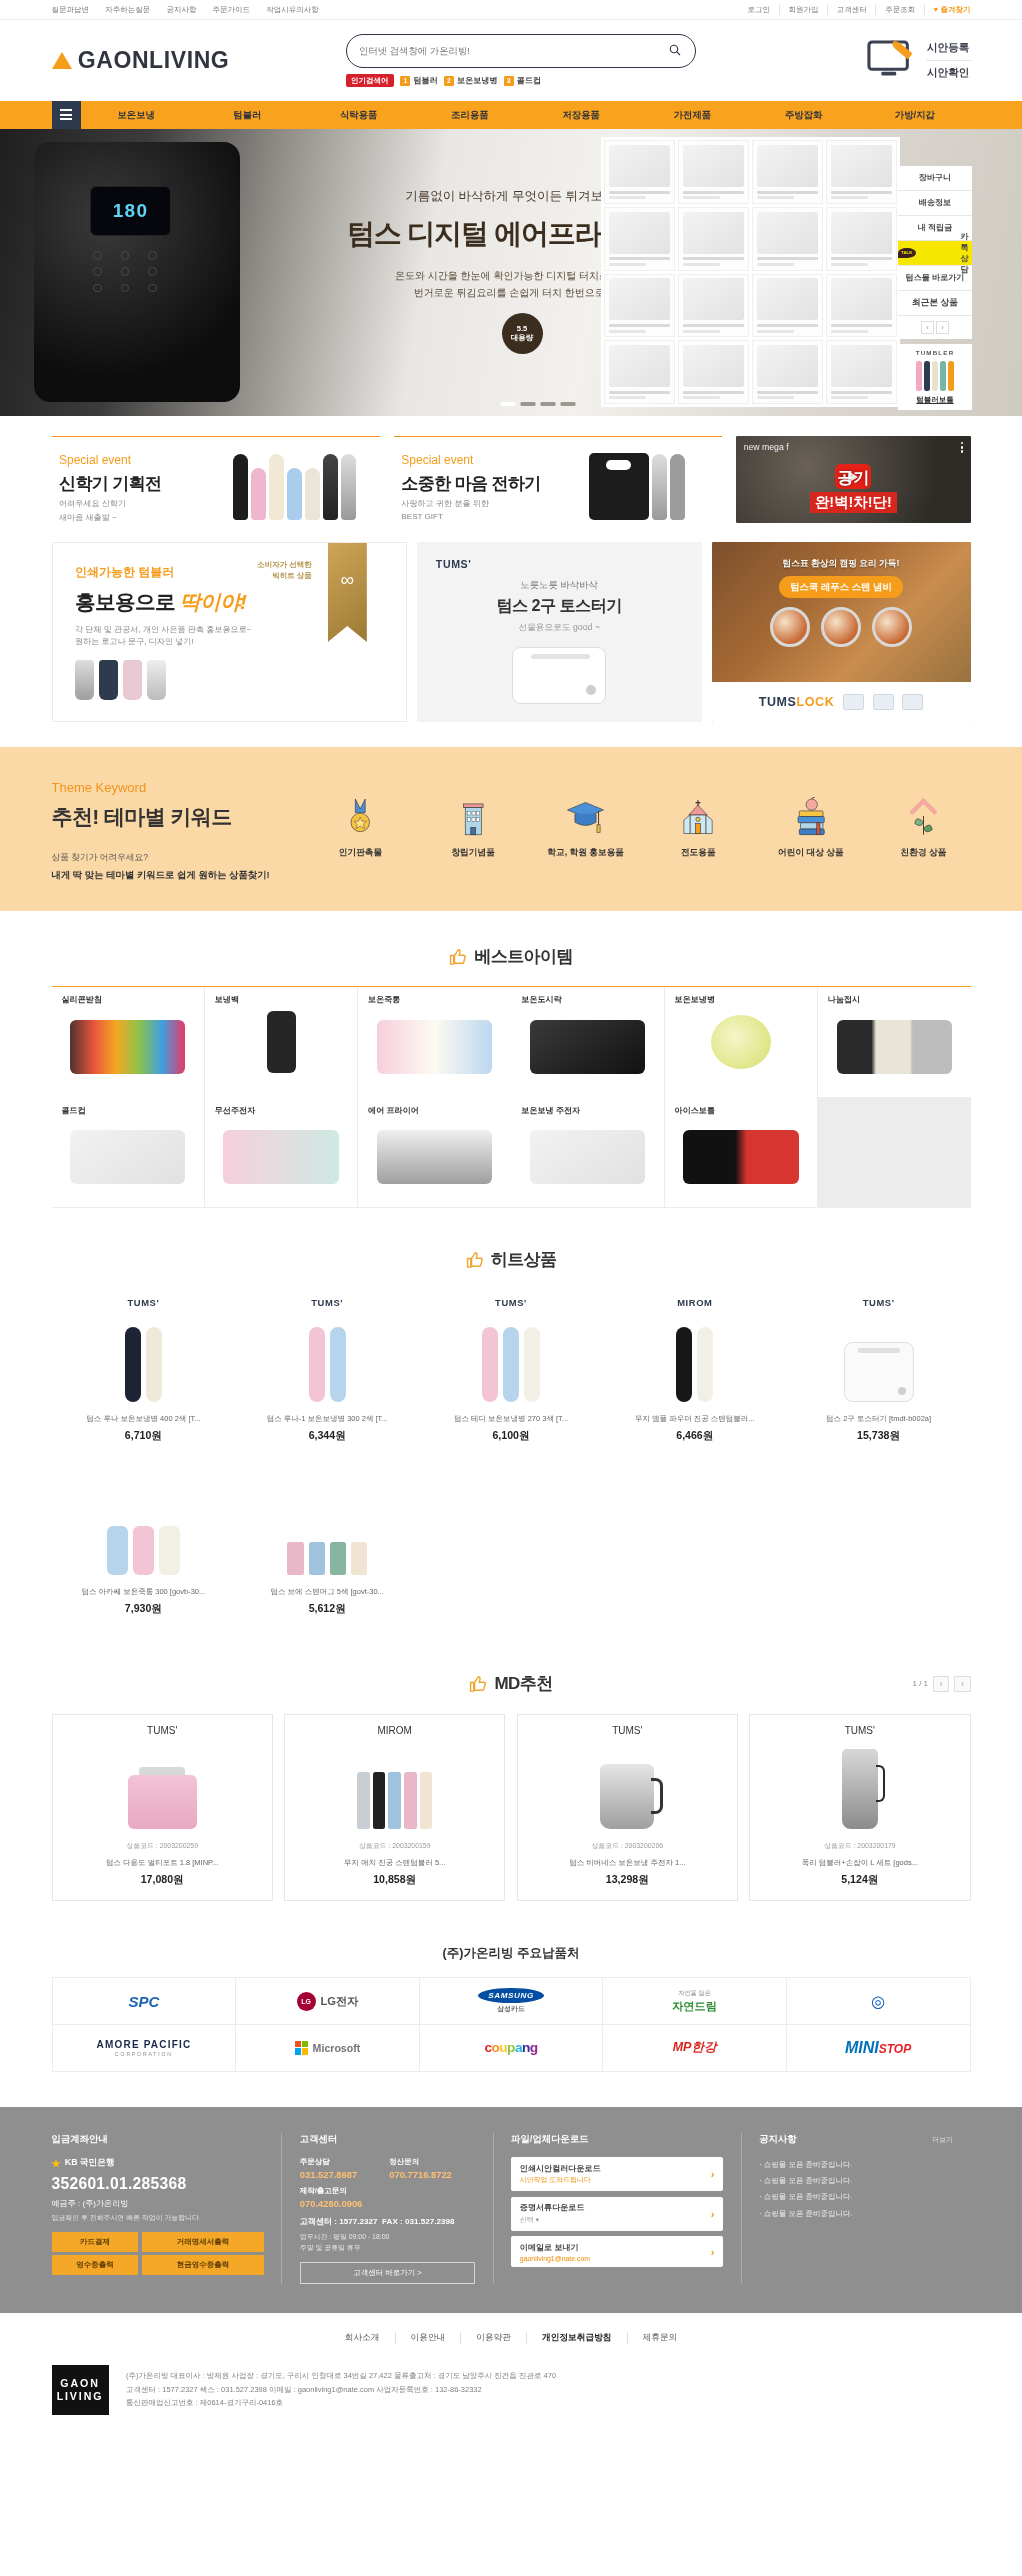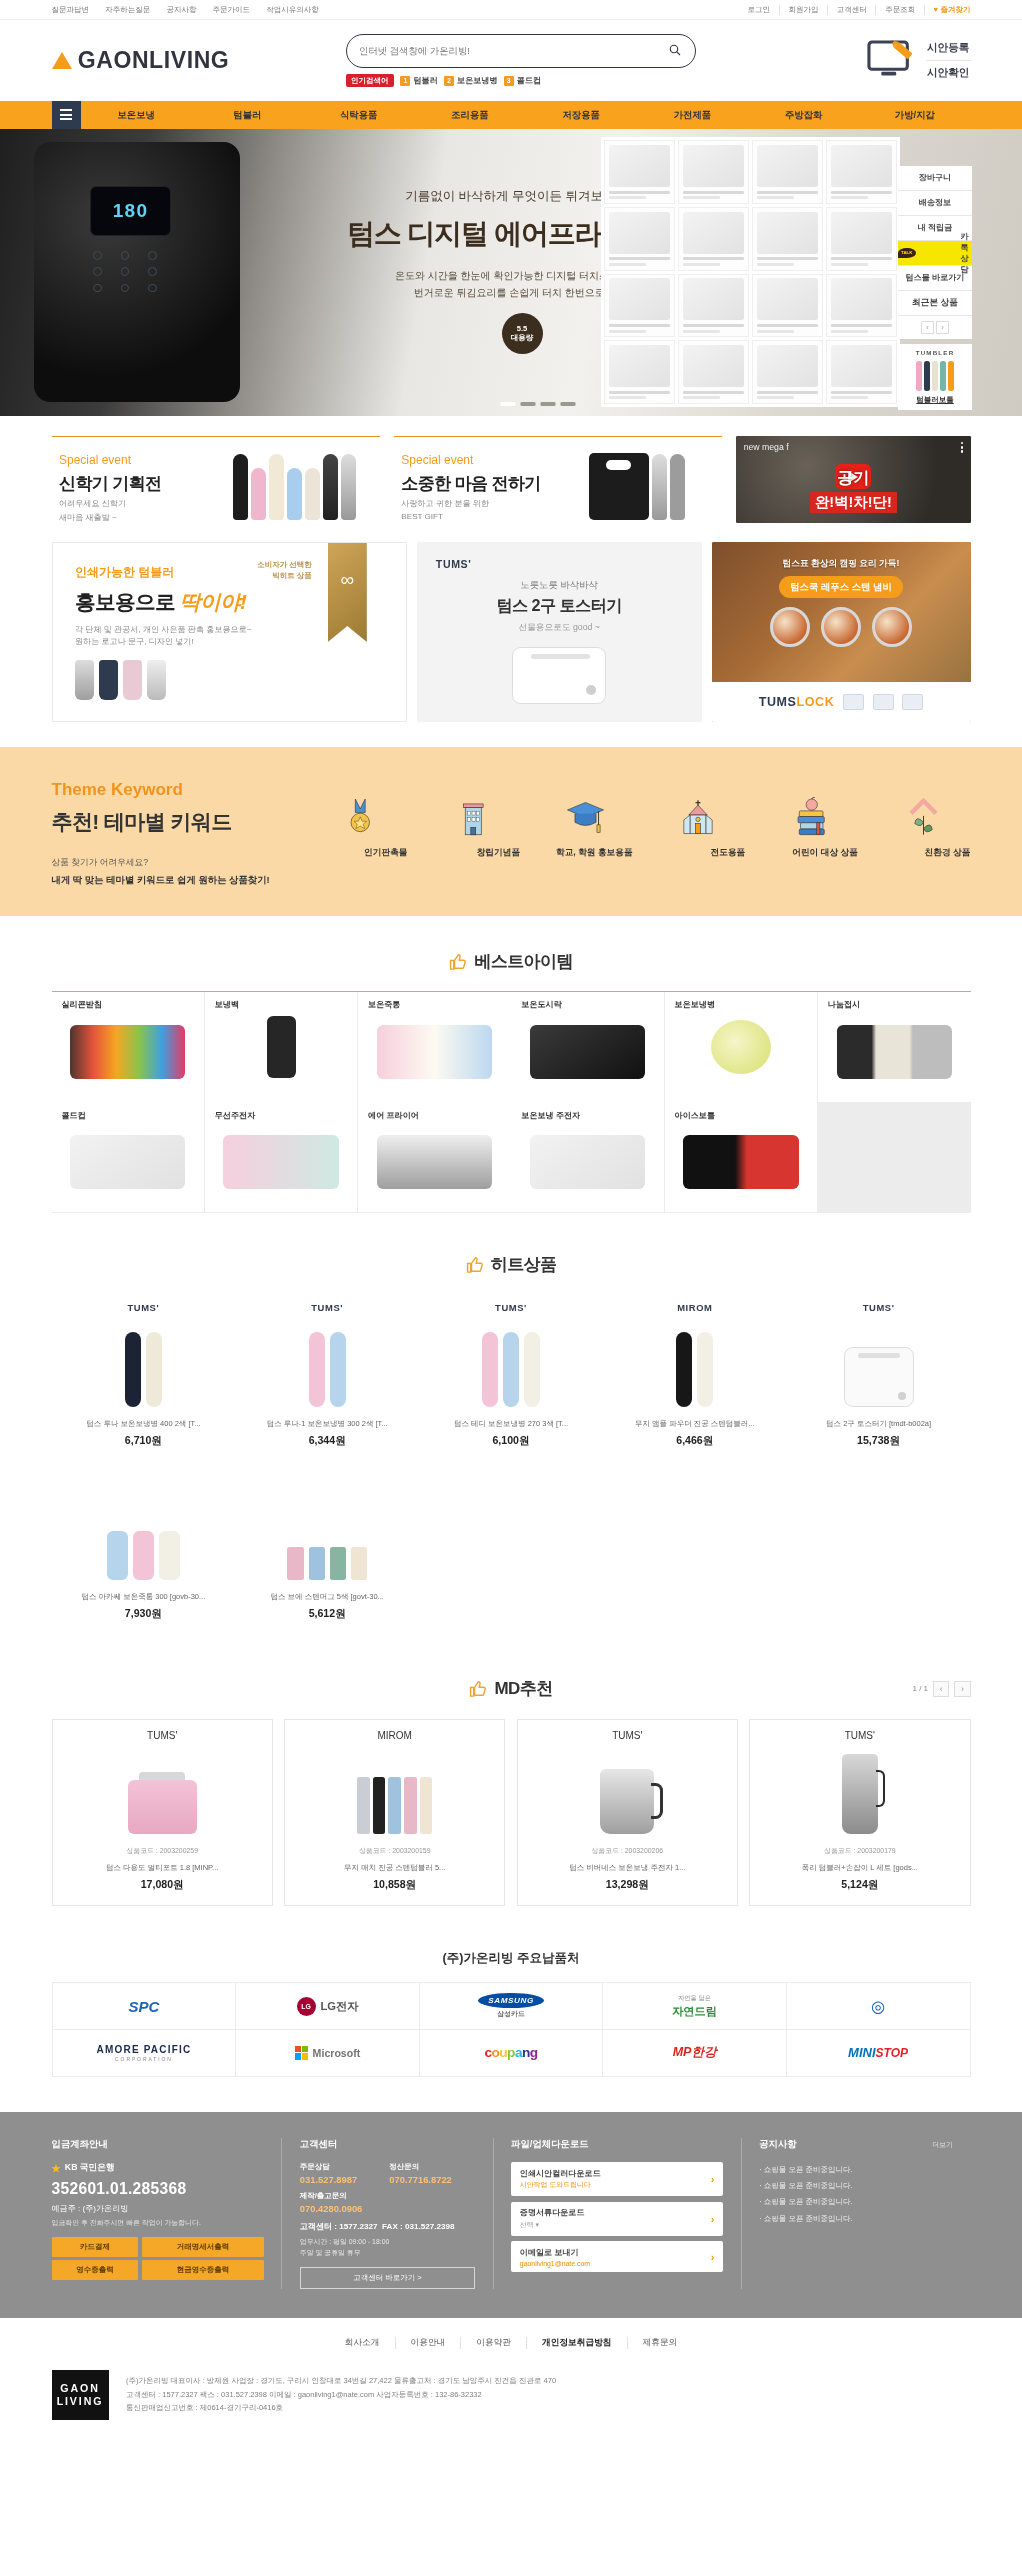--- a/index.html
+++ b/index.html
@@ -133,28 +133,28 @@
   .pots i { width:40px; height:40px; border-radius:50%; background:radial-gradient(circle at 35% 35%, #f6e3c8, #c96a35 70%); border:3.7px solid #d8d8d8; }
   .bn3 .strip { height:40px; background:#fff; display:flex; align-items:center; justify-content:center; gap:8.7px; }
   .tumslock { font-size:12.5px; font-weight:900; letter-spacing:0.6px; }
   .tumslock .a { color:#2e3a4e; } .tumslock .b { color:#f59c1a; }
   .strip .box { width:21px; height:16.2px; background:#e8eef4; border:0.6px solid #cdd8e2; border-radius:1.9px; }
 
   
   .theme { background:#fbd9a7; margin-top:25px; padding:32.5px 0 29px; }
   .theme .wrap { display:flex; align-items:flex-start; }
   .theme .left { width:262px; }
-  .theme .eb { color:#f0941d; font-size:17px; font-weight:700; }
+  .theme .eb { color:#f0941d; font-size:13px; font-weight:400; }
   .theme .t { font-size:21px; font-weight:900; color:#333; margin-top:8.7px; letter-spacing:-0.6px; }
   .theme .d1 { margin-top:21px; font-size:8.7px; color:#555; }
   .theme .d2 { margin-top:5px; font-size:9.4px; color:#333; font-weight:700; }
   .thitems { flex:1; display:flex; justify-content:space-between; padding-top:16.2px; }
   .thitem { text-align:center; width:94px; }
   .thitem .ic { height:40px; display:flex; align-items:flex-end; justify-content:center; margin-bottom:11.2px; }
-  .thitem .lb { font-size:8.7px; font-weight:700; color:#333;text-align:right; }
+  .thitem .lb { font-size:8.7px; font-weight:700; color:#333; }
 
   
   .sect-title { display:flex; align-items:center; justify-content:center; gap:6.2px; font-size:17px; font-weight:800; color:#333; letter-spacing:-0.6px; }
 
   
   .best { margin-top:34px; }
   .bestgrid { margin-top:17.5px; border-top:1.9px solid #f9a21e; display:grid; grid-template-columns:repeat(6,1fr); background:#ececec; gap:0.6px; border-bottom:0.6px solid #ececec; }
   .bcell { background:#fff; height:110px; padding:8.7px 10px; }
   .bcell .lb { font-size:8.1px; font-weight:700; color:#333; line-height:10.6px; }
   .bcell .ph { height:54px; border-radius:6.2px; margin:13.7px 8.7px 0; background:linear-gradient(145deg,#f2f2f2,#e1e1e1); }
@@ -224,21 +224,21 @@
   .msrow { display:flex; align-items:center; gap:4.4px; }
   .mslogo { display:grid; grid-template-columns:6.2px 6.2px; grid-gap:1.2px; }
   .mslogo i { width:6.2px; height:6.2px; } .mslogo i:nth-child(1){background:#f25022;} .mslogo i:nth-child(2){background:#7fba00;}
   .mslogo i:nth-child(3){background:#00a4ef;} .mslogo i:nth-child(4){background:#ffb900;}
   .mstext { font-size:10.6px; color:#737373; font-weight:700; }
   .coupang { font-size:13.7px; font-weight:900; letter-spacing:-0.6px; }
   .coupang span:nth-child(1){color:#e52528;} .coupang span:nth-child(2){color:#f79321;}
   .coupang span:nth-child(3){color:#fcc729;} .coupang span:nth-child(4){color:#8dc63f;}
   .coupang span:nth-child(5){color:#29b6e8;} .coupang span:nth-child(6){color:#2e3192;} .coupang span:nth-child(7){color:#92278f;}
   .mp { color:#d7261e; font-size:12.5px; font-weight:900; font-style:italic; }
-  .ministop span:nth-child(1){color:#0072bc; font-size:13px; font-weight:900; font-style:italic;}
+  .ministop span:nth-child(1){color:#0072bc; font-size:16px; font-weight:900; font-style:italic;}
   .ministop span:nth-child(2){color:#e62129; font-size:12px; font-weight:900; font-style:italic;}
 
   
   .footband { margin-top:35px; background:#8f8f8f; color:#fff; padding:26px 0 29px; }
   .footband .wrap { display:flex; }
   .fcol { padding:0 17.5px; }
   .fcol + .fcol { border-left:0.6px solid rgba(255,255,255,.25); }
   .fcol1 { width:25%; padding-left:0; }
   .fcol2 { width:23%; }
   .fcol3 { width:27%; }

